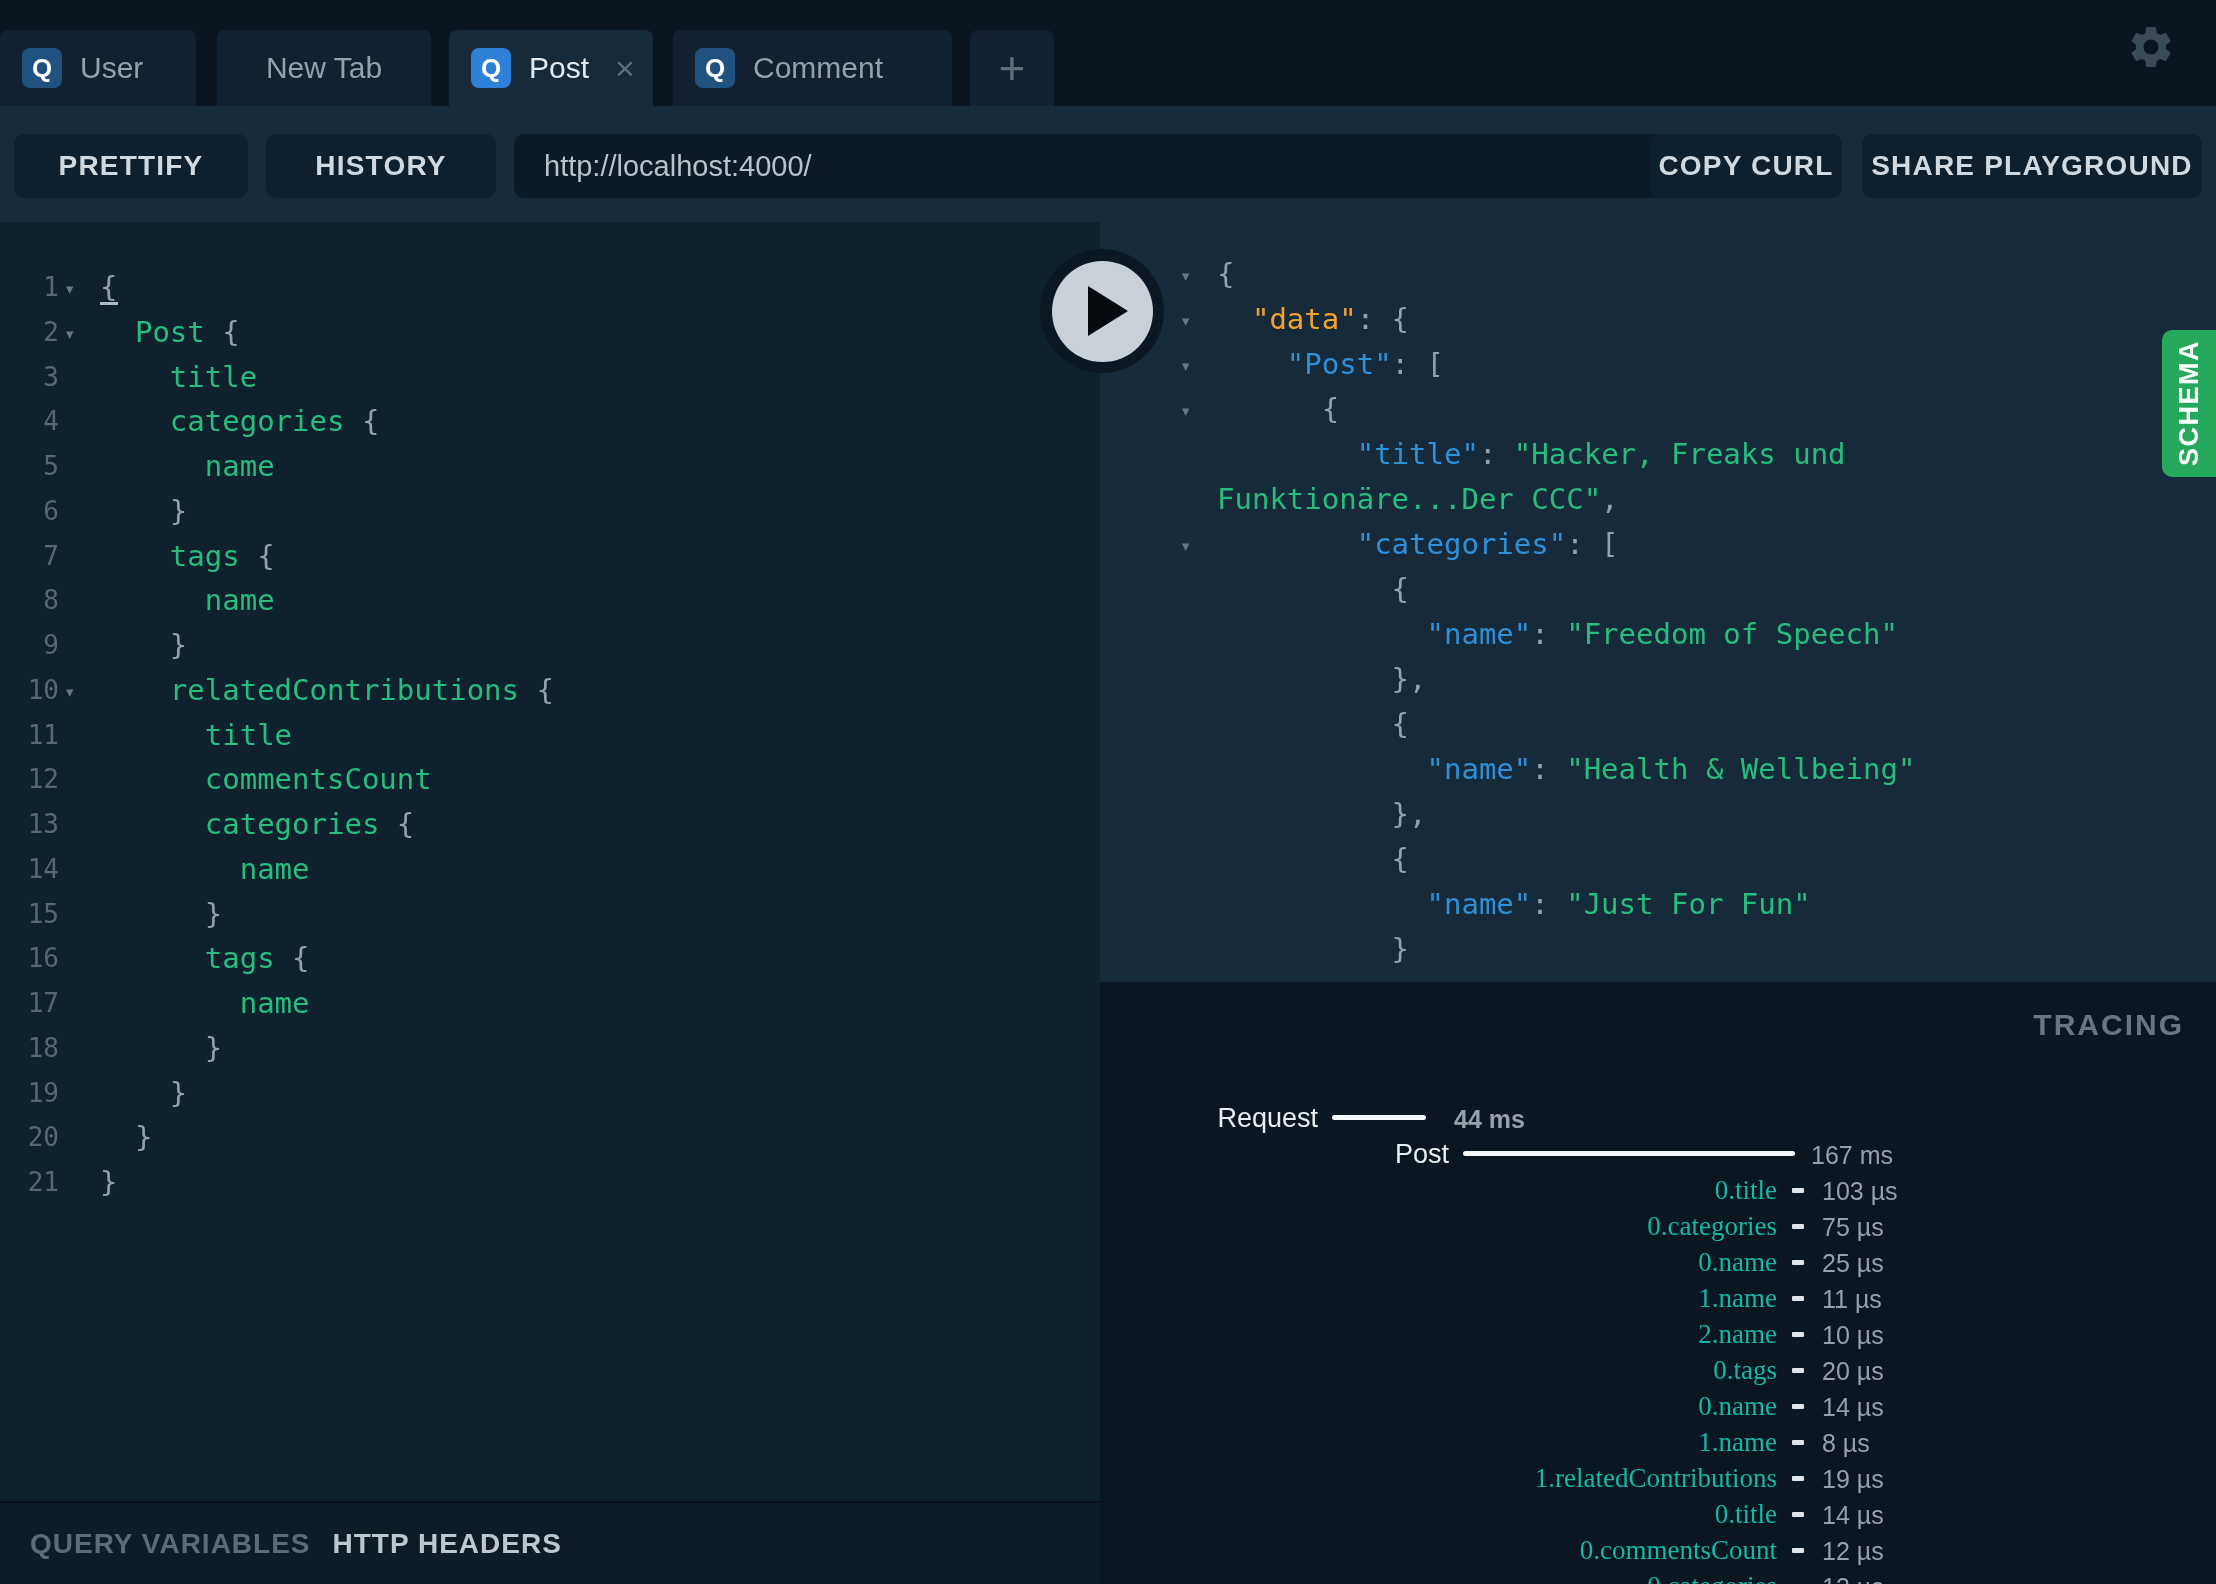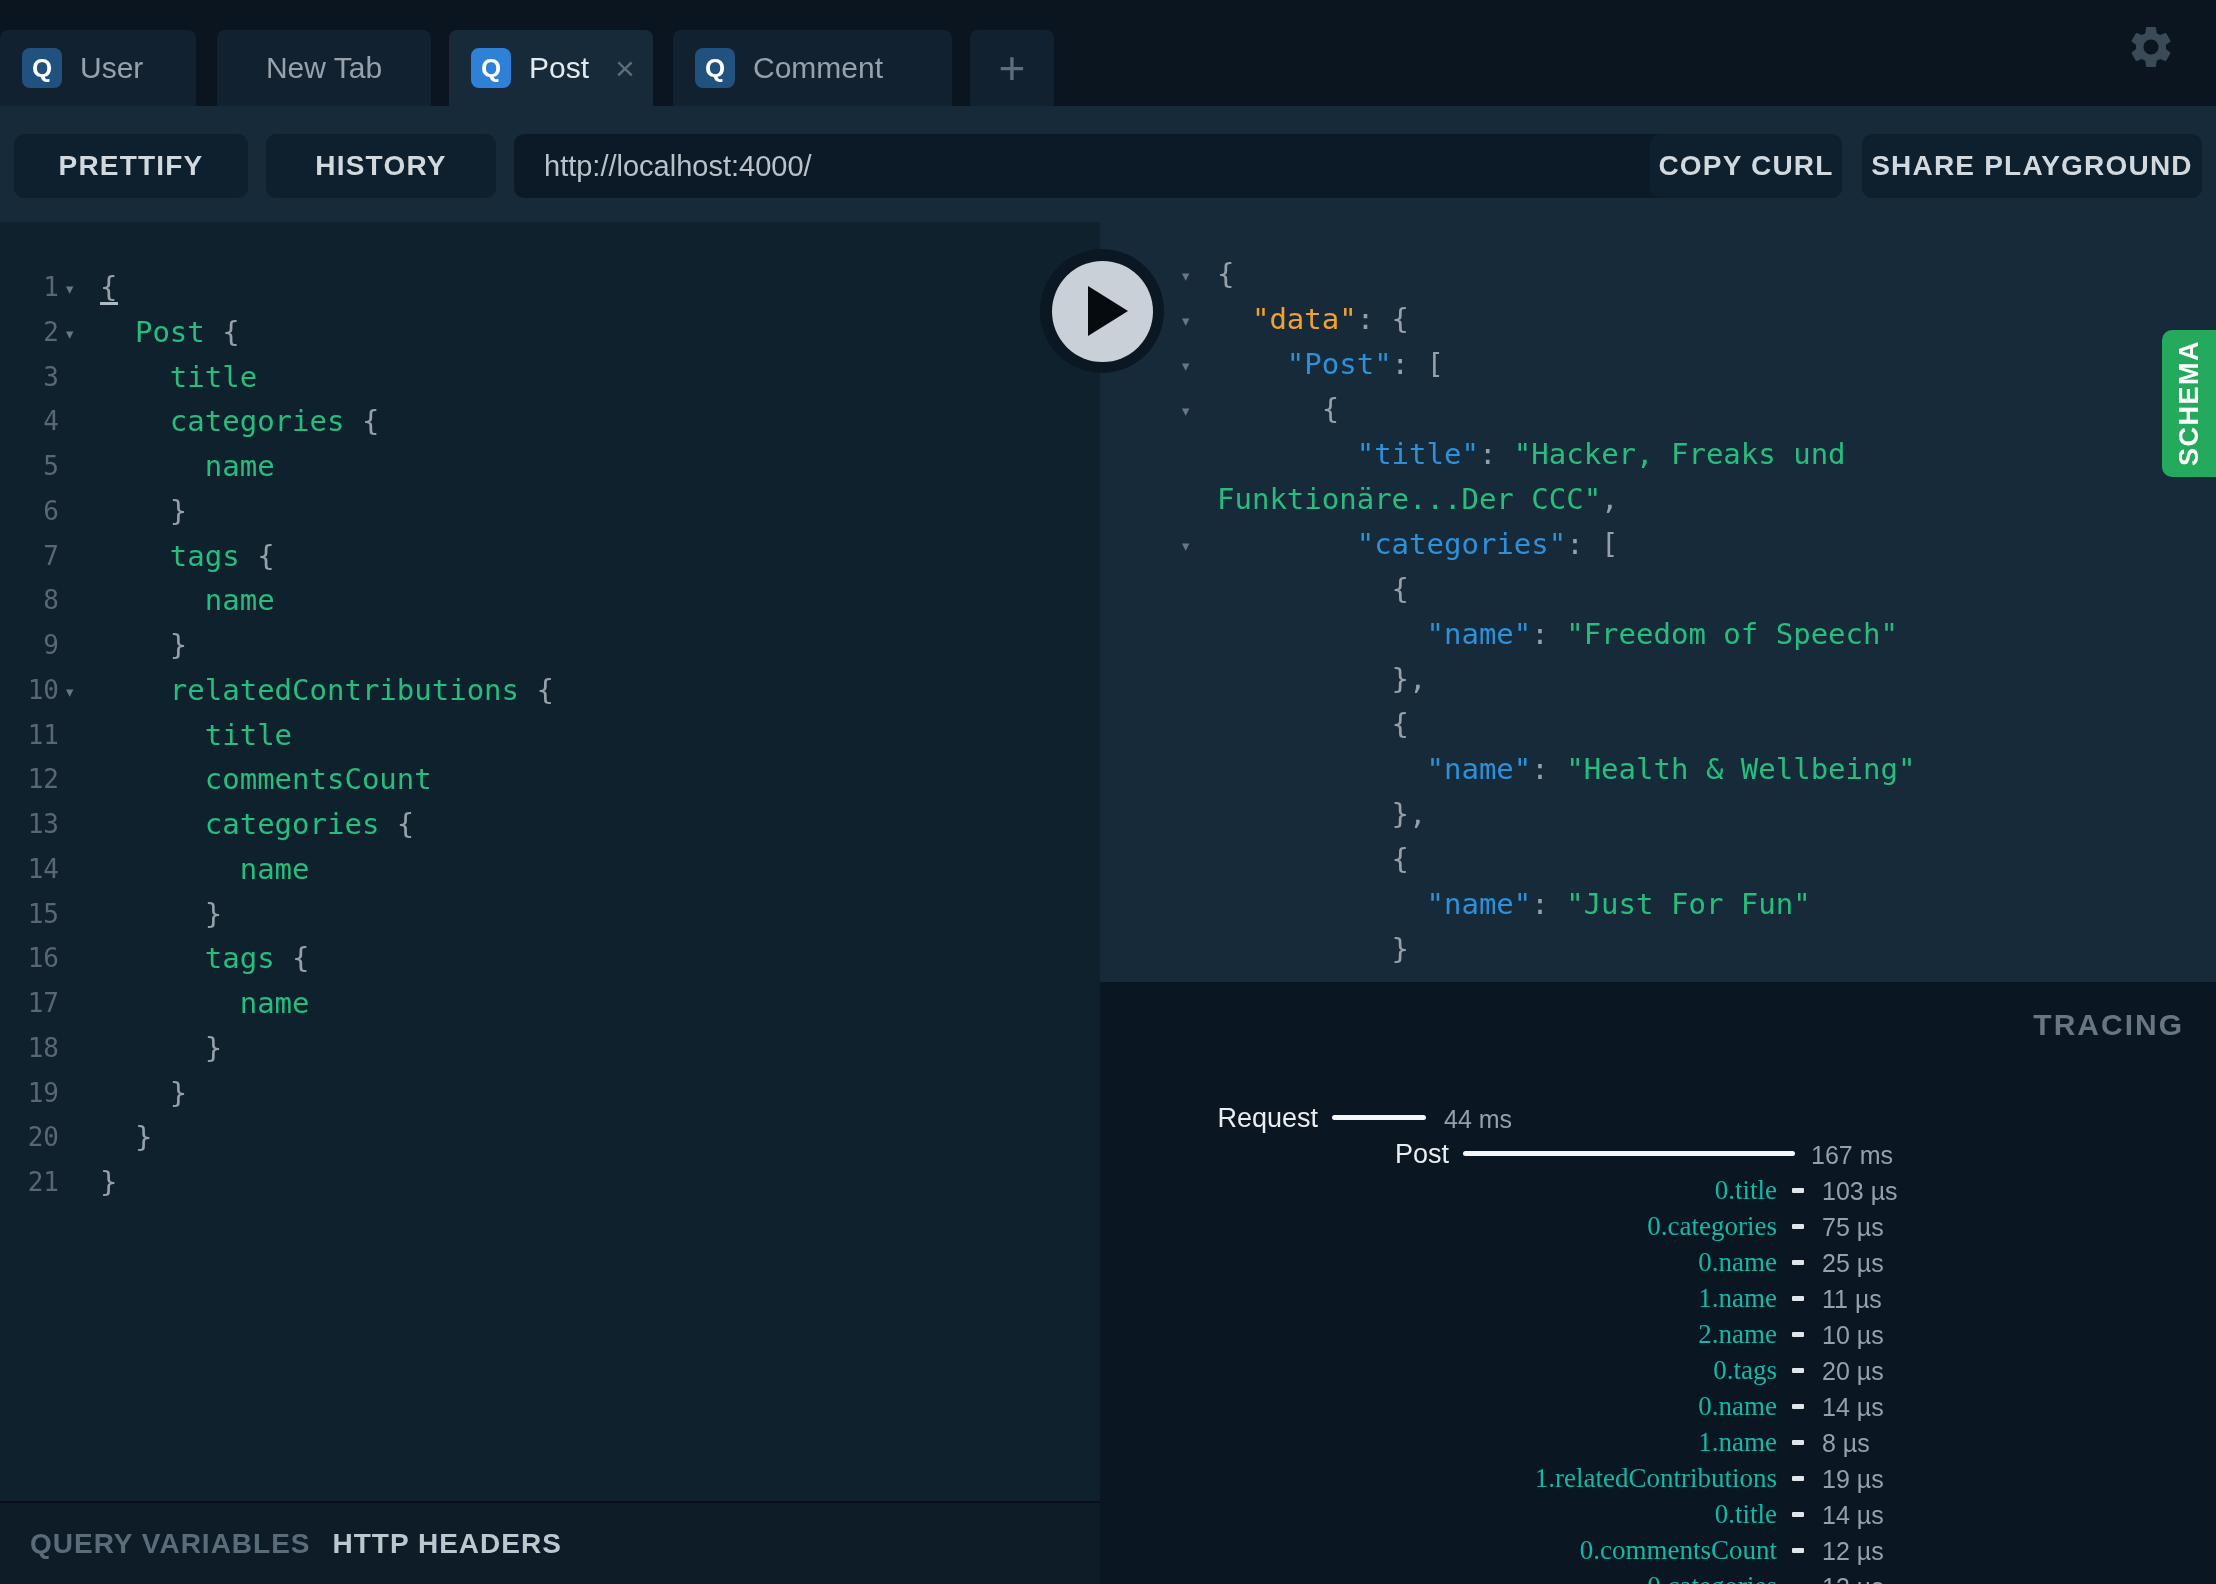--- a/index.html
+++ b/index.html
@@ -178,21 +178,21 @@
         <div class="rline" style="top: 750px;"><span class="code"><span class="c-p">      ]</span></span></div>
       </div>
   </div>
 
   <div class="trace-pane">
     <div class="trace-title">TRACING</div>
     <div>
         <div class="trow" style="top: 118px;">
           <span class="t-label" style="right: 898px;">Request</span>
           <span class="t-bar" style="left: 232px; width: 94px;"></span>
-          <span class="t-val" style="left: 344px;">44 ms</span>
+          <span class="t-val" style="left: 354px; font-weight: bold;">44 ms</span>
         </div>
         <div class="trow" style="top: 154px;">
           <span class="t-label" style="right: 767px;">Post</span>
           <span class="t-bar" style="left: 363px; width: 332px;"></span>
           <span class="t-val" style="left: 711px;">167 ms</span>
         </div>
         <div class="trow" style="top: 190px;">
           <span class="t-flabel">0.title</span>
           <span class="t-dash"></span>
           <span class="t-val" style="left: 722px;">103 µs</span>

